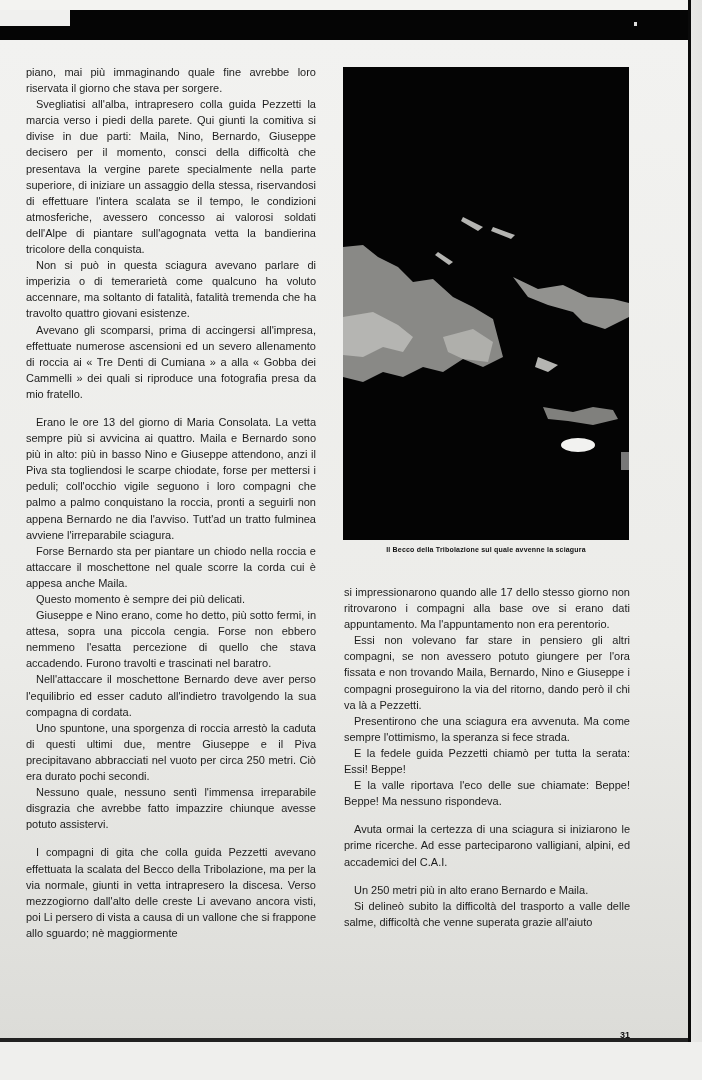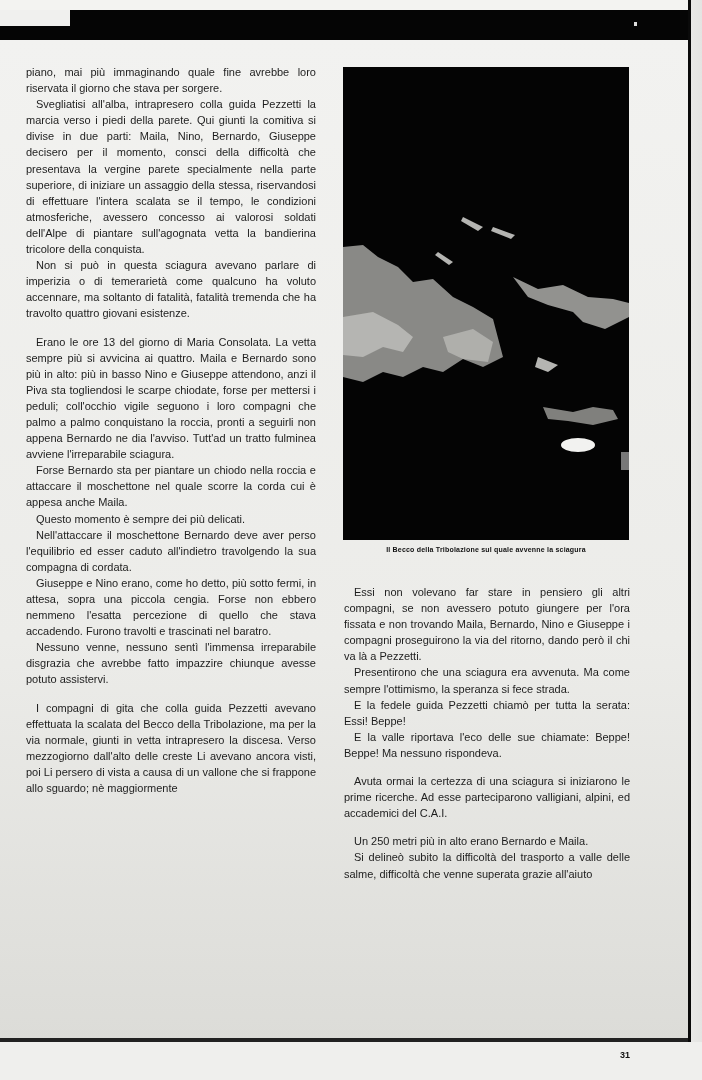--- a/index.html
+++ b/index.html
@@ -45,43 +45,45 @@
   .photo {
     position: absolute; left: 343px; top: 67px; width: 286px; height: 473px;
     background: #040404; overflow: hidden;
   }
   .photo svg { display: block; }
   .caption {
     position: absolute; left: 343px; top: 546px; width: 286px; text-align: center;
     font-size: 7px; font-weight: bold; letter-spacing: 0.2px; color: #111;
   }
   .page-number {
-    position: absolute; left: 620px; top: 1030px; font-size: 9px; font-weight: bold; color: #111; margin-top: 20px;
+    position: absolute; left: 620px; top: 1030px; font-size: 9px; font-weight: bold; color: #111;
   }
 </style>
 </head>
 <body>
 
 <div class="top-band"></div>
 <div class="top-dot"></div>
 <div class="paper"></div>
 <div class="right-edge"></div>
 <div class="bottom-band"></div>
 <div class="bottom-paper"></div>
 
 <div class="col col-left">
     <p class="noindent">piano, mai più immaginando quale fine avrebbe loro riservata il giorno che stava per sorgere.</p>
     <p>Svegliatisi all'alba, intrapresero colla guida Pezzetti la marcia verso i piedi della parete. Qui giunti la comitiva si divise in due parti: Maila, Nino, Bernardo, Giuseppe decisero per il momento, consci della difficoltà che presentava la vergine parete specialmente nella parte superiore, di iniziare un assaggio della stessa, riservandosi di effettuare l'intera scalata se il tempo, le condizioni atmosferiche, avessero concesso ai valorosi soldati dell'Alpe di piantare sull'agognata vetta la bandierina tricolore della conquista.</p>
     <p>Non si può in questa sciagura avevano parlare di imperizia o di temerarietà come qualcuno ha voluto accennare, ma soltanto di fatalità, fatalità tremenda che ha travolto quattro giovani esistenze.</p>
+    <p>Avevano gli scomparsi, prima di accingersi all'impresa, effettuate numerose ascensioni ed un severo allenamento di roccia ai « Tre Denti di Cumiana » a alla « Gobba dei Cammelli » dei quali si riproduce una fotografia presa da mio fratello.</p>
     <p class="gap">Erano le ore 13 del giorno di Maria Consolata. La vetta sempre più si avvicina ai quattro. Maila e Bernardo sono più in alto: più in basso Nino e Giuseppe attendono, anzi il Piva sta togliendosi le scarpe chiodate, forse per mettersi i peduli; coll'occhio vigile seguono i loro compagni che palmo a palmo conquistano la roccia, pronti a seguirli non appena Bernardo ne dia l'avviso. Tutt'ad un tratto fulminea avviene l'irreparabile sciagura.</p>
     <p>Forse Bernardo sta per piantare un chiodo nella roccia e attaccare il moschettone nel quale scorre la corda cui è appesa anche Maila.</p>
     <p>Questo momento è sempre dei più delicati.</p>
+    <p>Giuseppe e Nino erano, come ho detto, più sotto fermi, in attesa, sopra una piccola cengia. Forse non ebbero nemmeno l'esatta percezione di quello che stava accadendo. Furono travolti e trascinati nel baratro.</p>
     <p>Nell'attaccare il moschettone Bernardo deve aver perso l'equilibrio ed esser caduto all'indietro travolgendo la sua compagna di cordata.</p>
-    <p>Giuseppe e Nino erano, come ho detto, più sotto fermi, in attesa, sopra una piccola cengia. Forse non ebbero nemmeno l'esatta percezione di quello che stava accadendo. Furono travolti e trascinati nel baratro.</p>
-    <p>Nessuno venne, nessuno sentì l'immensa irreparabile disgrazia che avrebbe fatto impazzire chiunque avesse potuto assistervi.</p>
+    <p>Uno spuntone, una sporgenza di roccia arrestò la caduta di questi ultimi due, mentre Giuseppe e il Piva precipitavano abbracciati nel vuoto per circa 250 metri. Ciò era durato pochi secondi.</p>
+    <p>Nessuno quale, nessuno sentì l'immensa irreparabile disgrazia che avrebbe fatto impazzire chiunque avesse potuto assistervi.</p>
     <p class="gap">I compagni di gita che colla guida Pezzetti avevano effettuata la scalata del Becco della Tribolazione, ma per la via normale, giunti in vetta intrapresero la discesa. Verso mezzogiorno dall'alto delle creste Li avevano ancora visti, poi Li persero di vista a causa di un vallone che si frappone allo sguardo; nè maggiormente</p>
   </div>
 
 <div class="photo">
   <svg width="286" height="473" viewBox="0 0 286 473">
     <rect x="0" y="0" width="286" height="473" fill="#040404"></rect>
     <g fill="#c9c9c5" opacity="0.9">
       <path d="M0 180 L20 178 L35 190 L55 200 L70 215 L90 212 L110 230 L130 240 L150 252 L160 290 L140 300 L120 292 L100 305 L80 300 L60 310 L40 305 L20 315 L0 310 Z" fill-opacity="0.75"></path>
       <path d="M0 250 L30 245 L55 258 L70 270 L60 285 L40 280 L20 290 L0 288 Z"></path>
       <path d="M100 270 L130 262 L150 275 L145 295 L120 292 L105 285 Z" fill-opacity="0.85"></path>
@@ -92,20 +94,21 @@
       <path d="M150 160 L172 168 L168 172 L148 164 Z"></path>
       <path d="M95 185 L110 195 L106 198 L92 188 Z"></path>
     </g>
     <ellipse cx="235" cy="378" rx="17" ry="7" fill="#f2f2f0"></ellipse>
     <rect x="278" y="385" width="8" height="18" fill="#aaa" opacity="0.7"></rect>
   </svg>
 </div>
 <div class="caption">Il Becco della Tribolazione sul quale avvenne la sciagura</div>
 
 <div class="col col-right">
+    <p class="noindent">si impressionarono quando alle 17 dello stesso giorno non ritrovarono i compagni alla base ove si erano dati appuntamento. Ma l'appuntamento non era perentorio.</p>
     <p>Essi non volevano far stare in pensiero gli altri compagni, se non avessero potuto giungere per l'ora fissata e non trovando Maila, Bernardo, Nino e Giuseppe i compagni proseguirono la via del ritorno, dando però il chi va là a Pezzetti.</p>
     <p>Presentirono che una sciagura era avvenuta. Ma come sempre l'ottimismo, la speranza si fece strada.</p>
     <p>E la fedele guida Pezzetti chiamò per tutta la serata: Essi! Beppe!</p>
     <p>E la valle riportava l'eco delle sue chiamate: Beppe! Beppe! Ma nessuno rispondeva.</p>
     <p class="gap">Avuta ormai la certezza di una sciagura si iniziarono le prime ricerche. Ad esse parteciparono valligiani, alpini, ed accademici del C.A.I.</p>
     <p class="gap">Un 250 metri più in alto erano Bernardo e Maila.</p>
     <p>Si delineò subito la difficoltà del trasporto a valle delle salme, difficoltà che venne superata grazie all'aiuto</p>
   </div>
 
 <div class="page-number">31</div>

